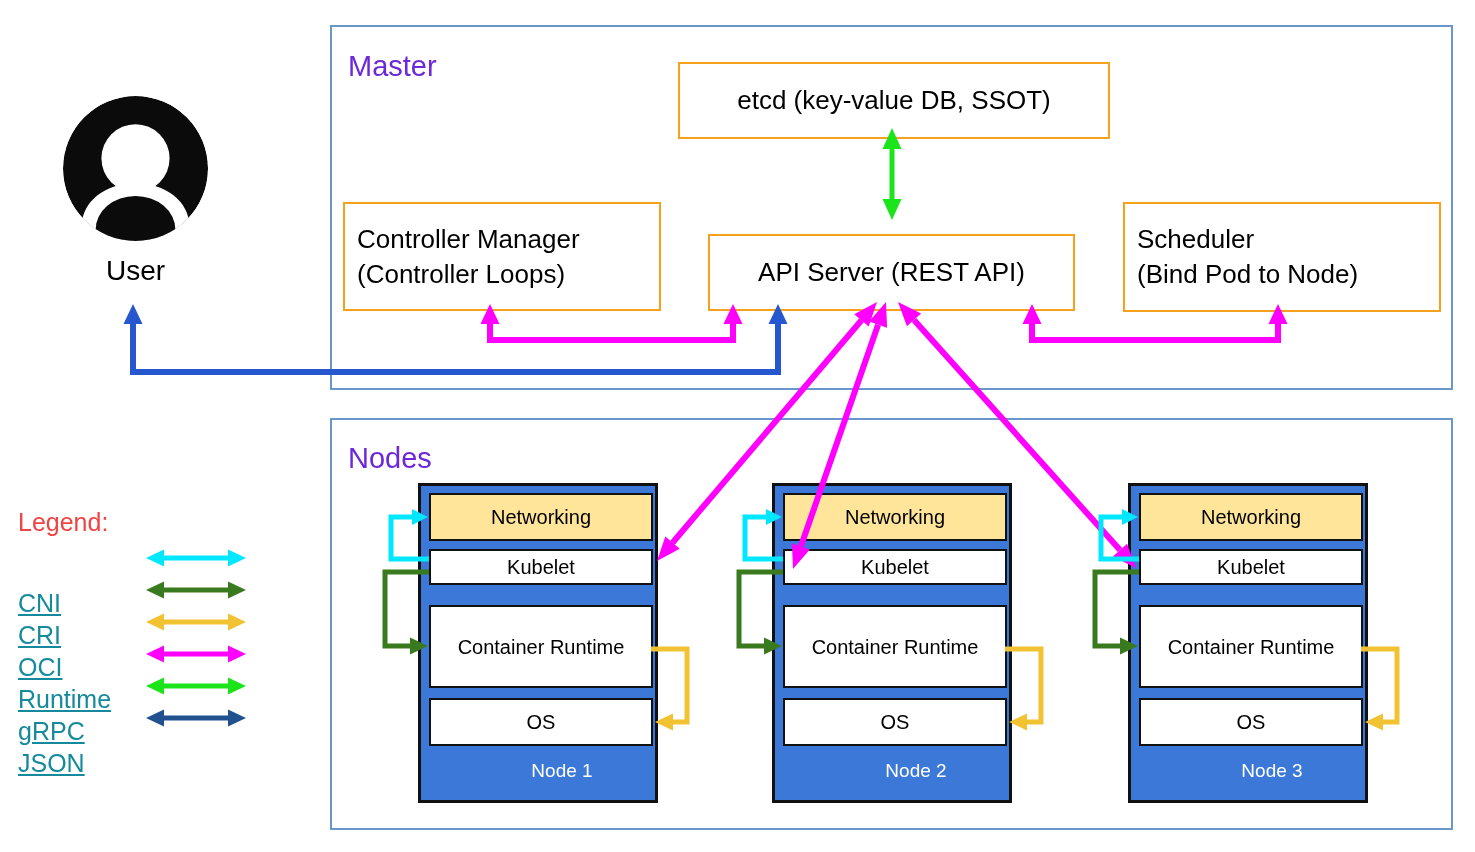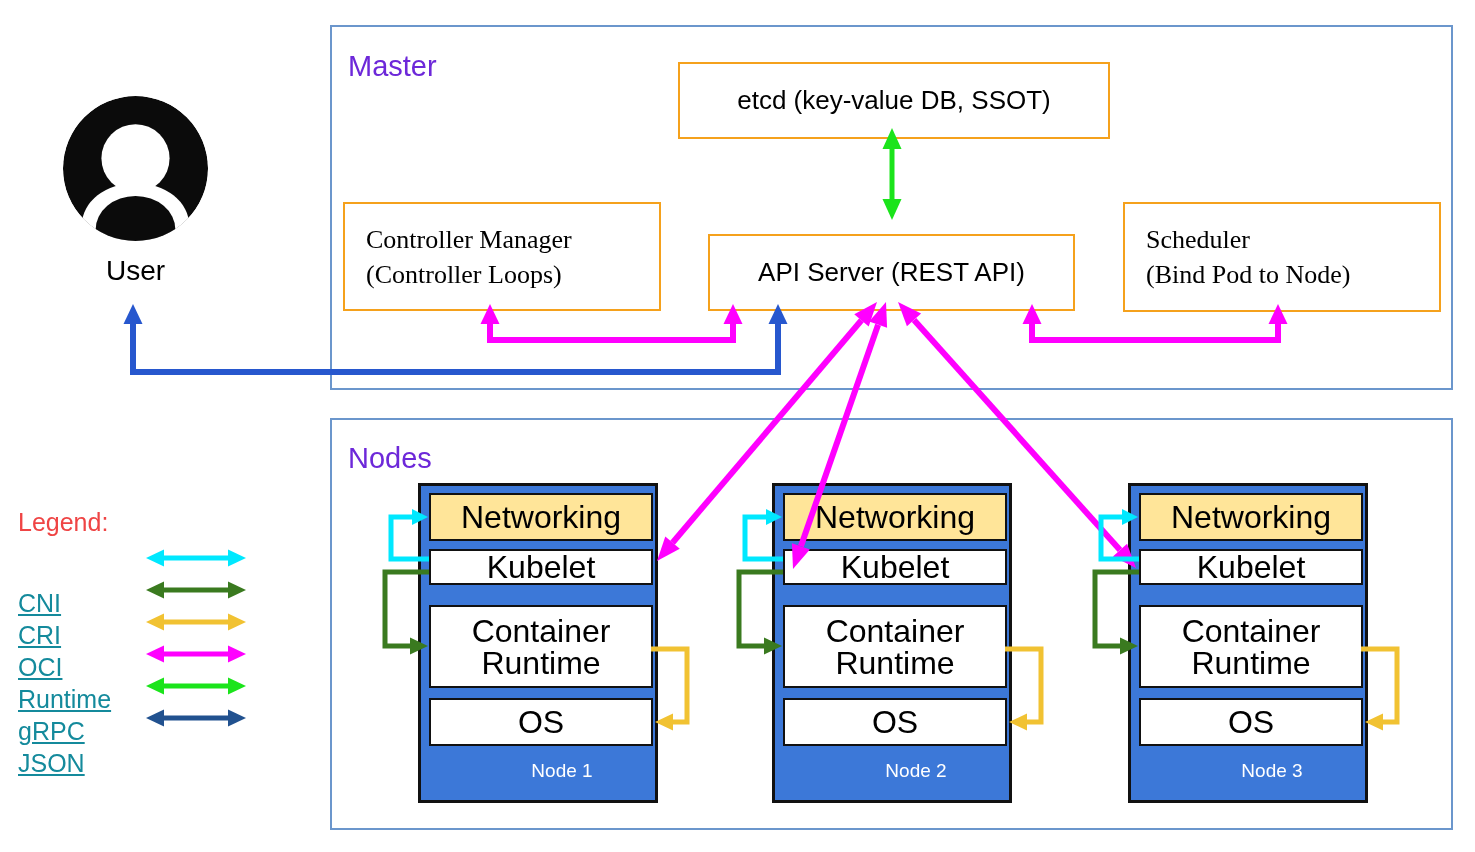--- a/index.html
+++ b/index.html
@@ -11,33 +11,33 @@
     position:absolute;box-sizing:border-box;background:#fff;
     border:2px solid var(--c-panel);
   }
   .panel-title{position:absolute;font-size:29px;color:#6d28d9;white-space:nowrap;}
   .obox{
     position:absolute;box-sizing:border-box;background:#fff;
     border:2px solid var(--c-orange);font-size:26px;color:#000;
     display:flex;align-items:center;margin-top:12px;
   }
   .obox.center{justify-content:center;text-align:center;}
-  .obox.leftpad{padding-left:21px;font-family:Liberation Serif, serif;}
+  .obox.leftpad{padding-left:12px;}
   .obox .two-line{line-height:35px;}
   .user-wrap{position:absolute;left:63px;top:96px;width:145px;text-align:center;}
   .user-label{position:absolute;left:63px;top:255px;width:145px;text-align:center;font-size:28px;}
   .node{
     position:absolute;top:483px;width:240px;height:320px;box-sizing:border-box;
     background:var(--c-node);border:3px solid #111;
   }
   .layer{
     position:absolute;left:8px;width:224px;box-sizing:border-box;
     border:2px solid #111;background:#fff;
     display:flex;align-items:center;justify-content:center;
-    text-align:center;font-size:32px;line-height:32px;padding:0 12px;
+    text-align:center;font-size:20px;line-height:32px;padding:0 12px;
   }
   .layer.net{top:7px;height:48px;background:var(--c-netfill);}
   .layer.kubelet{top:63px;height:36px;}
   .layer.cr{top:119px;height:83px;}
   .layer.os{top:212px;height:48px;}
   .node-label{
     position:absolute;left:0;top:274px;width:100%;text-align:center;
     color:#fff;font-size:19px;padding-left:24px;
   }
   .legend-title{position:absolute;left:18px;top:508px;font-size:25px;color:#ef4444;}

